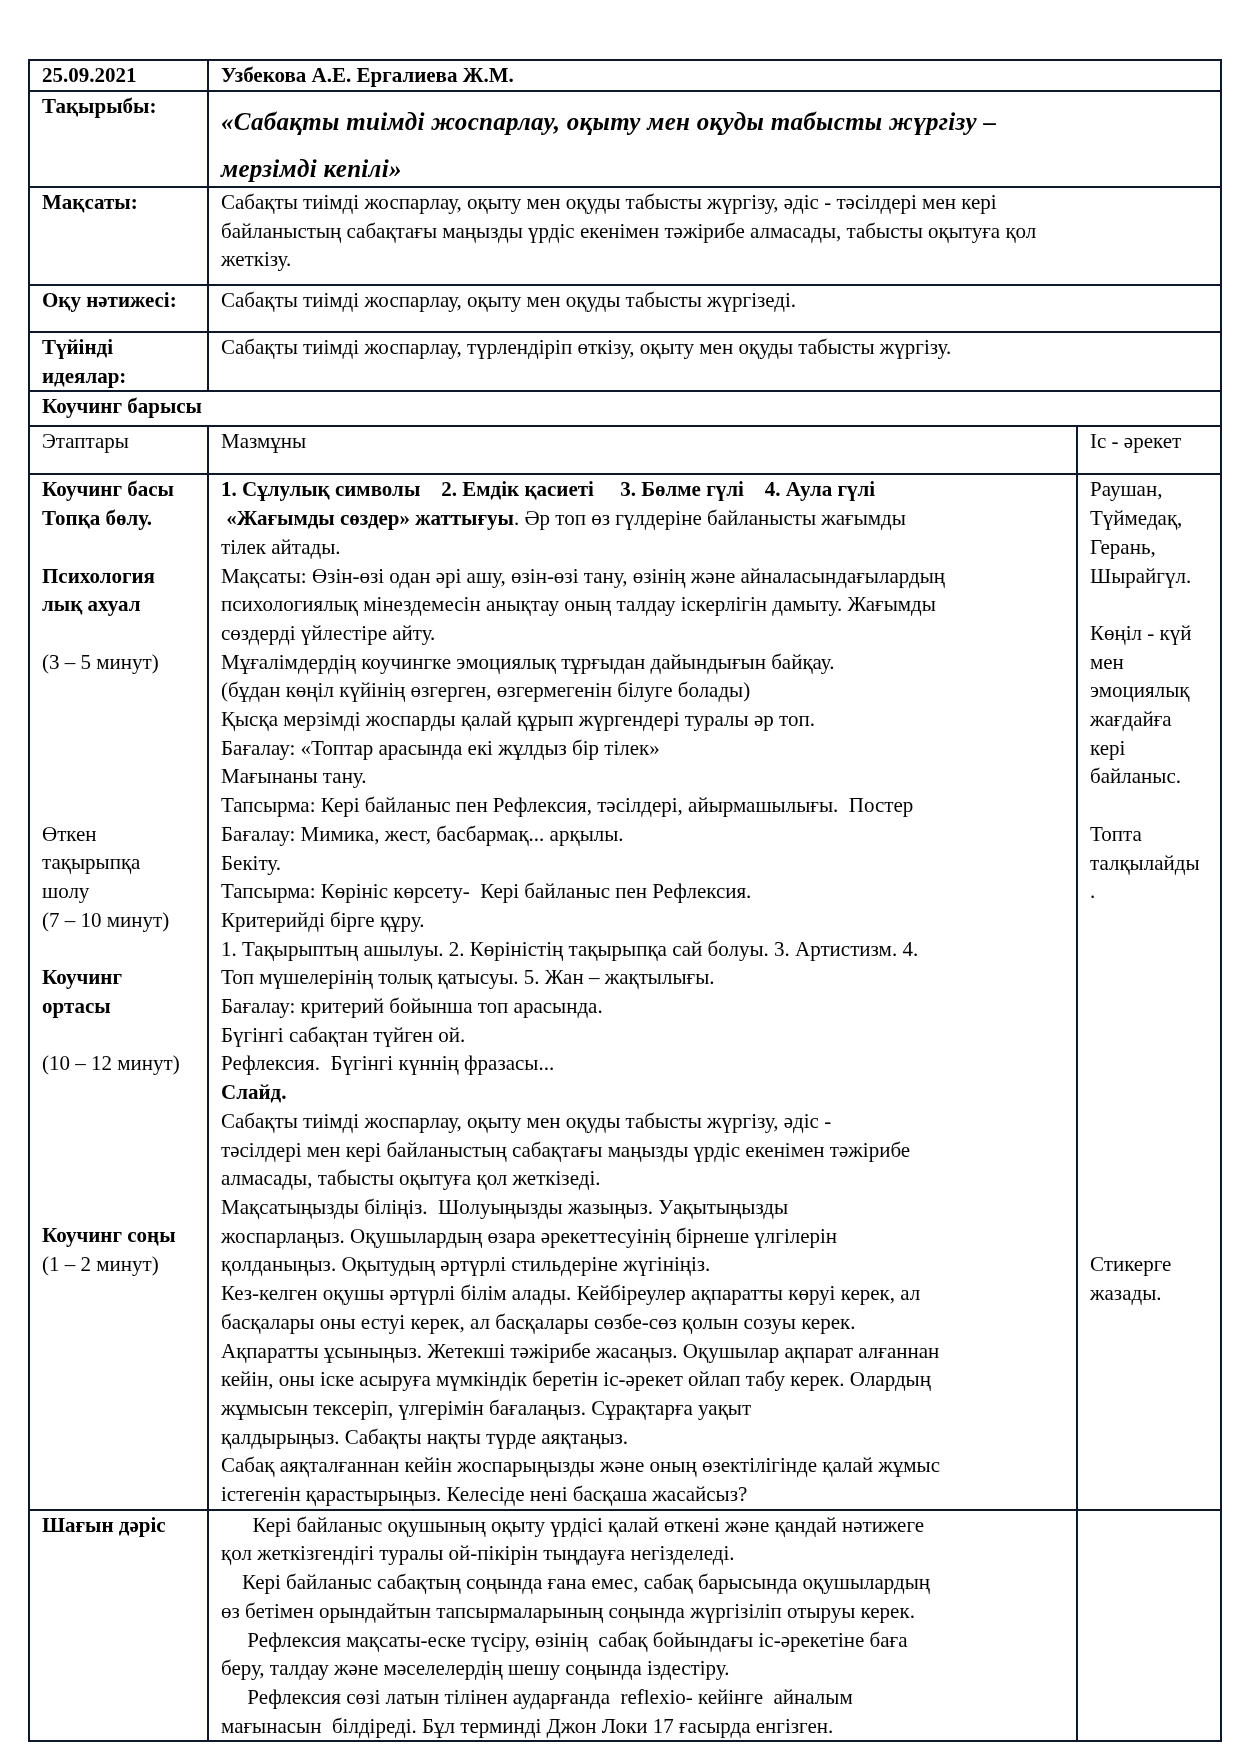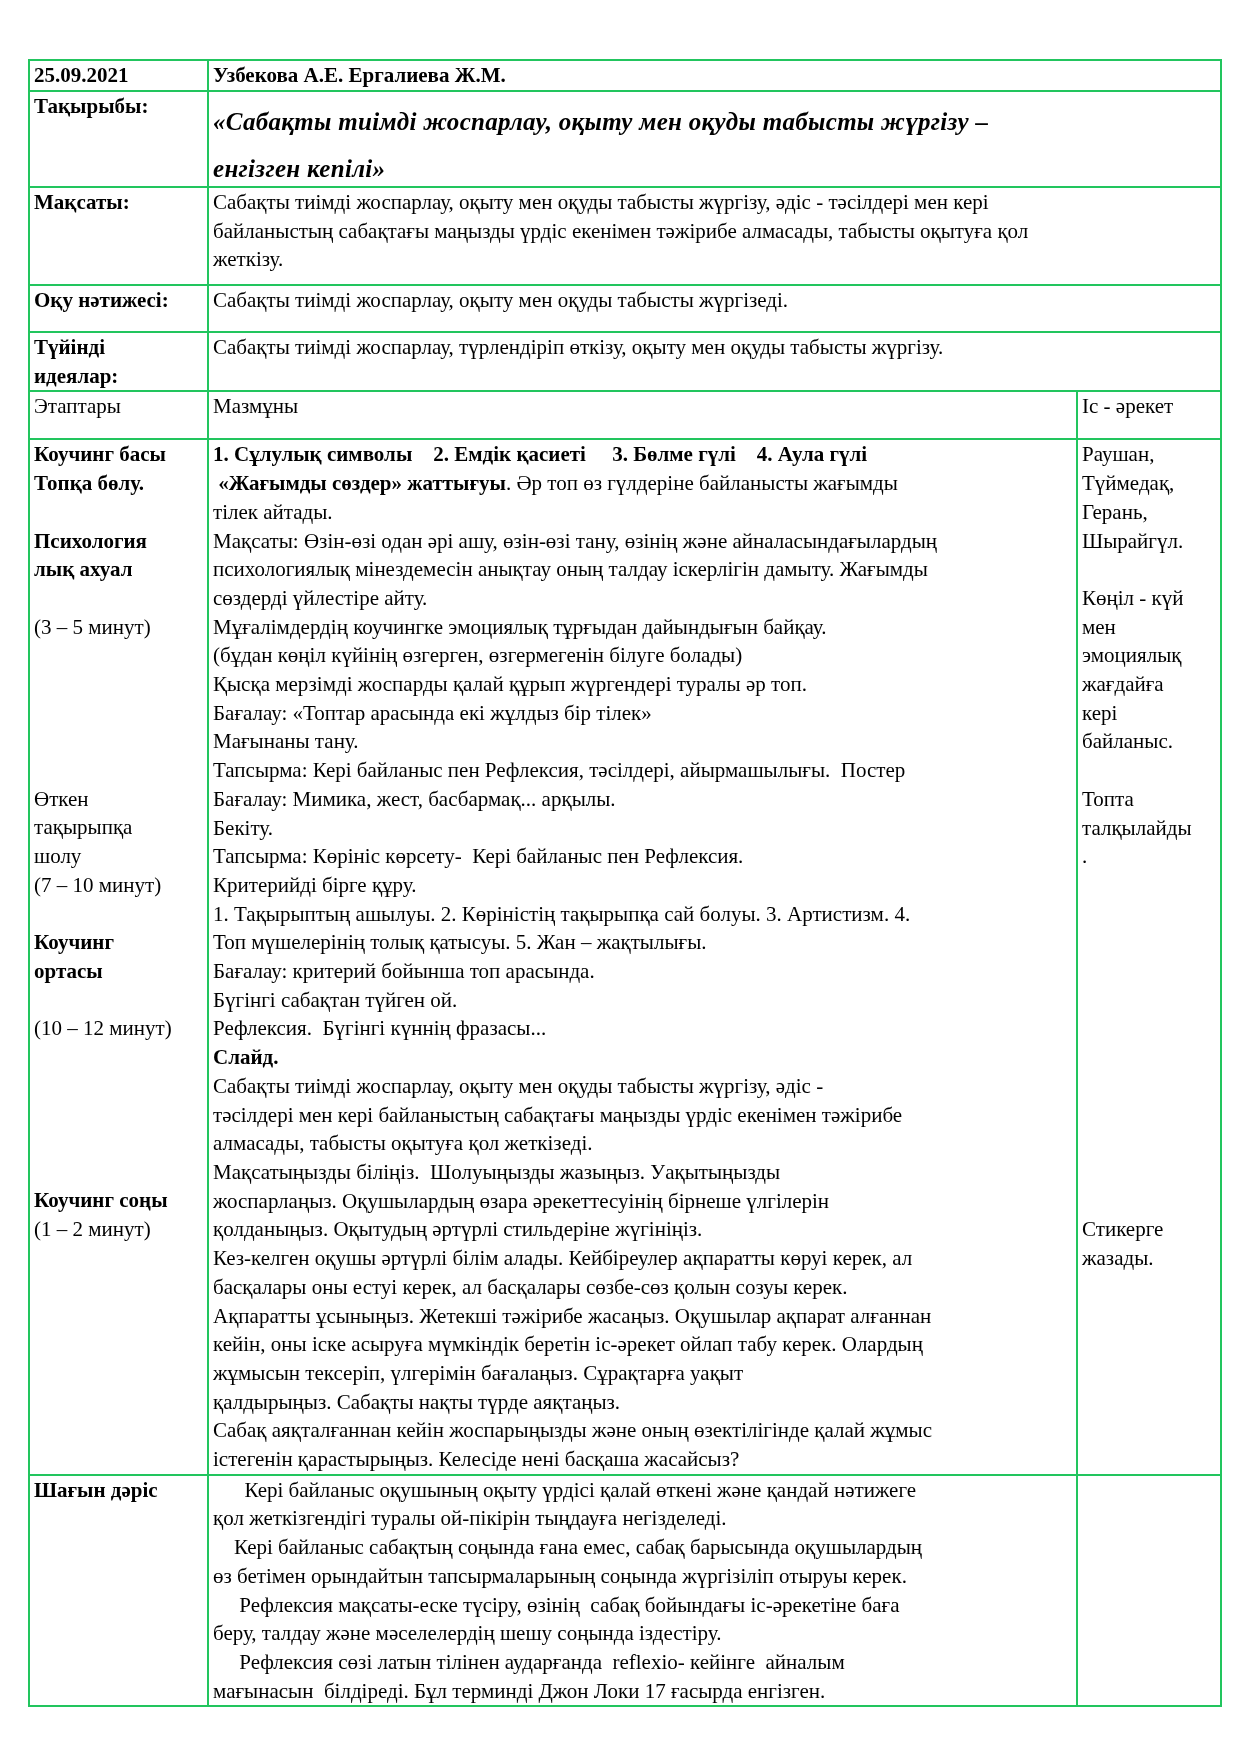--- a/index.html
+++ b/index.html
@@ -1,20 +1,20 @@
 <!DOCTYPE html>
 <html><head>
 <meta charset="utf-8">
 <style>
   html, body { margin: 0; padding: 0; background: #ffffff; }
   body { width: 1240px; height: 1754px; position: relative; overflow: hidden;
          font-family: "Liberation Serif", "DejaVu Serif", serif; color: #000; }
   table.doc { position: absolute; left: 28px; top: 59px; width: 1194px;
               border-collapse: collapse; table-layout: fixed; font-size: 21px; line-height: 28.7px; }
-  table.doc td { border: 2px solid #22c55e; vertical-align: top; padding: 0 4px; }
+  table.doc td { border: 2px solid #0f172a; vertical-align: top; padding: 0 12px; }
   col.c1 { width: 179px; }
   col.c3 { width: 144px; }
   .b { font-weight: bold; }
   .bi { font-weight: bold; font-style: italic; font-size: 25px; line-height: 35px; letter-spacing: 0.3px; margin-top: 12px; }
   .line { display: block; white-space: pre-wrap; }
   .gap { display: block; height: 28.7px; }
 </style>
 </head>
 <body>
 
@@ -28,21 +28,21 @@
   <tbody>
       <tr style="height:31px">
     <td class="b">25.09.2021</td>
     <td colspan="2" class="b">Узбекова А.Е. Ергалиева Ж.М.</td>
   </tr>
 
   <tr style="height:71px">
     <td class="b">Тақырыбы:</td>
     <td colspan="2">
       <span class="line bi">«Сабақты тиімді жоспарлау, оқыту мен оқуды табысты жүргізу –</span>
-      <span class="line bi">енгізген кепілі»</span>
+      <span class="line bi">мерзімді кепілі»</span>
     </td>
   </tr>
 
   <tr style="height:98px">
     <td class="b">Мақсаты:</td>
     <td colspan="2">
       <span class="line">Сабақты тиімді жоспарлау, оқыту мен оқуды табысты жүргізу, әдіс - тәсілдері мен кері</span>
       <span class="line">байланыстың сабақтағы маңызды үрдіс екенімен тәжірибе алмасады, табысты оқытуға қол</span>
       <span class="line">жеткізу.</span>
     </td>
@@ -54,20 +54,23 @@
   </tr>
 
   <tr style="height:45px">
     <td class="b">
       <span class="line">Түйінді</span>
       <span class="line">идеялар:</span>
     </td>
     <td colspan="2">Сабақты тиімді жоспарлау, түрлендіріп өткізу, оқыту мен оқуды табысты жүргізу.</td>
   </tr>
 
+  <tr style="height:35px">
+    <td colspan="3" class="b">Коучинг барысы</td>
+  </tr>
 
   <tr style="height:48px">
     <td>Этаптары</td>
     <td>Мазмұны</td>
     <td>Іс - әрекет</td>
   </tr>
 
   <tr>
     <td>
       <span class="line b">Коучинг басы</span>

